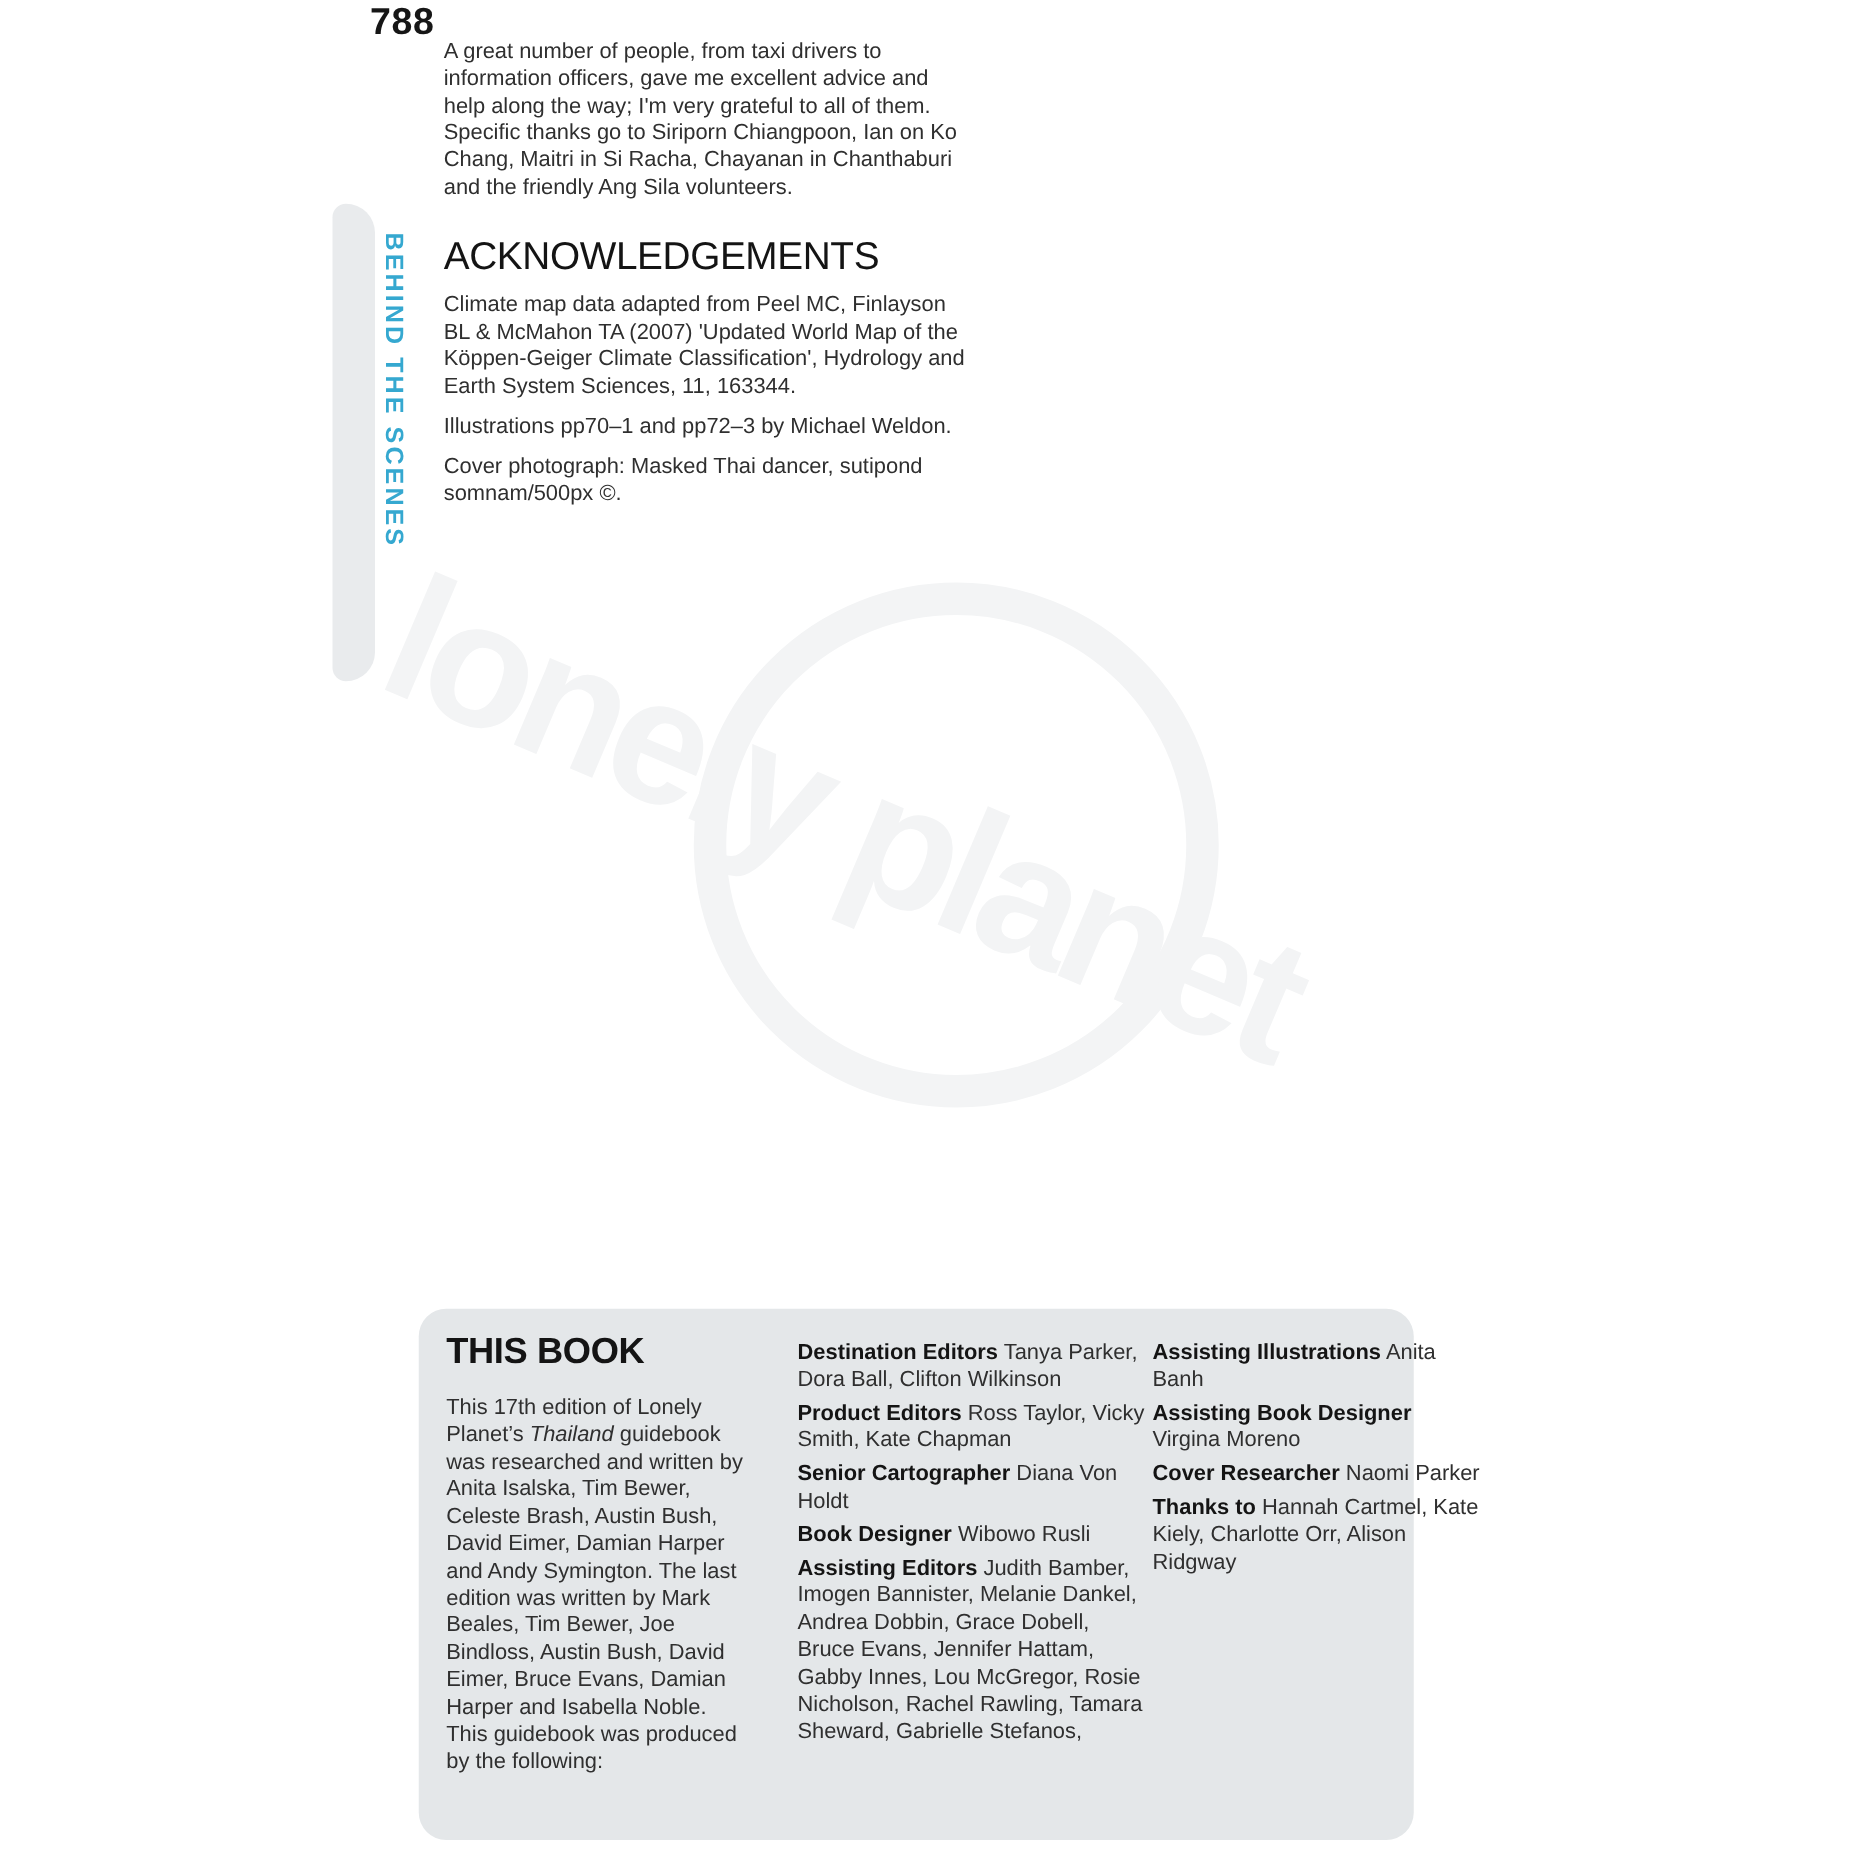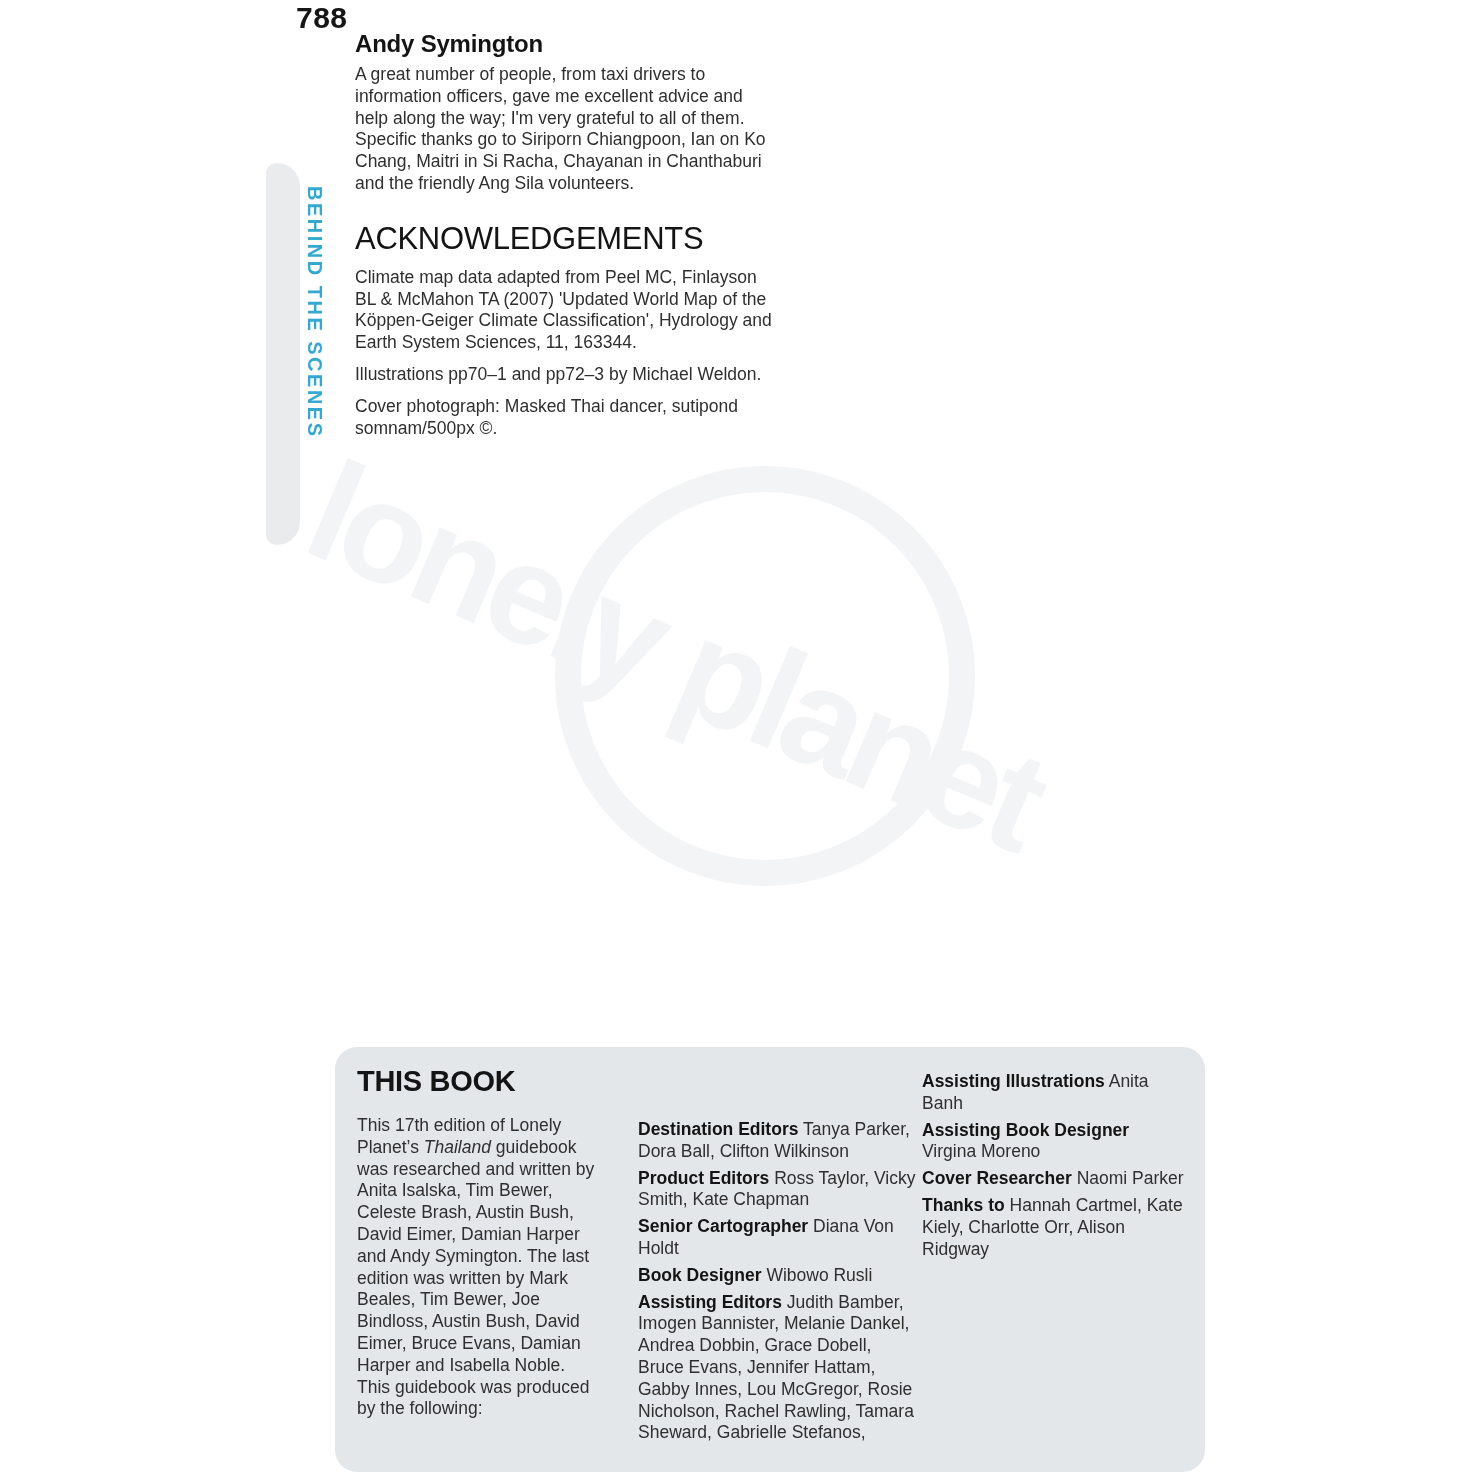--- a/index.html
+++ b/index.html
@@ -54,55 +54,54 @@
   .body-text { font-size:17.5px; line-height:21.8px; color:#2f2f2f; }
   .author-note { margin-bottom:26px; }
   .ack-heading {
     font-size:31px; font-weight:normal; color:#141414; line-height:36px;
     margin-bottom:10px; letter-spacing:-0.3px;
   }
   .ack-para { margin-bottom:10px; }
 
   
   .book-panel {
-    position:absolute; left:335px; top:1047px; width:870px; height:425px;
+    position:absolute; left:335px; top:1047px; width:796px; height:425px;
     background:#e4e7e9; border-radius:22px;
   }
   .book-heading {
     position:absolute; left:22px; top:18px;
     font-size:29px; font-weight:bold; color:#141414; letter-spacing:-0.3px;
   }
   .book-intro {
     position:absolute; left:22px; top:68px; width:242px;
     font-size:17.5px; line-height:21.8px;
   }
   .book-intro .title-italic { font-style:italic; }
   .credits-col { position:absolute; top:24px; font-size:17.5px; line-height:21.8px; }
-  .credits-col.col-2 { left:303px; width:280px;margin-top:48px; }
+  .credits-col.col-2 { left:303px; width:280px; }
   .credits-col.col-3 { left:587px; width:262px; }
   .credit { margin-bottom:5px; }
   .credit .role { font-weight:bold; color:#141414; }
 </style>
 </head>
 <body>
 
 <div class="page">
 
   <svg class="watermark-circle" viewBox="0 0 424 424" aria-hidden="true">
     <circle cx="212" cy="212" r="197" fill="none" stroke="#f3f4f5" stroke-width="26"></circle>
   </svg>
   <div class="watermark-text">lonely planet</div>
 
   <div class="page-number">788</div>
 
   <div class="side-tab"></div>
   <div class="side-tab-label">BEHIND THE SCENES</div>
 
   <div class="main-col">
-    <div class="author-heading">Andy Symington</div>
     <p class="body-text author-note">A great number of people, from taxi drivers to information officers, gave me excellent advice and help along the way; I'm very grateful to all of them. Specific thanks go to Siriporn Chiangpoon, Ian on Ko Chang, Maitri in Si Racha, Chayanan in Chanth­aburi and the friendly Ang Sila volunteers.</p>
 
     <div class="ack-heading">ACKNOWLEDGEMENTS</div>
     <p class="body-text ack-para">Climate map data adapted from Peel MC, Finlayson BL &amp; McMahon TA (2007) 'Updated World Map of the Köppen-Geiger Climate Classification', Hydrol­ogy and Earth System Sciences, 11, 163344.</p>
     <p class="body-text ack-para">Illustrations pp70–1 and pp72–3 by Michael Weldon.</p>
     <p class="body-text ack-para">Cover photograph: Masked Thai dancer, sutipond somnam/500px ©.</p>
   </div>
 
   <div class="book-panel">
     <div class="book-heading">THIS BOOK</div>

